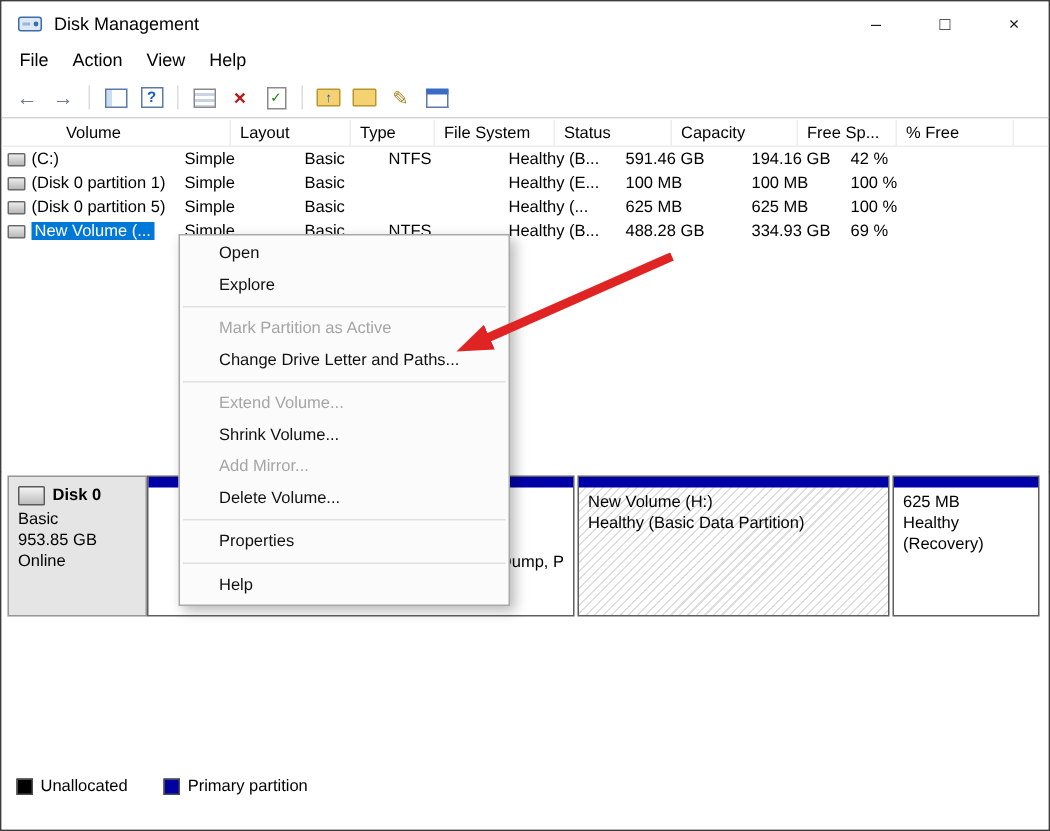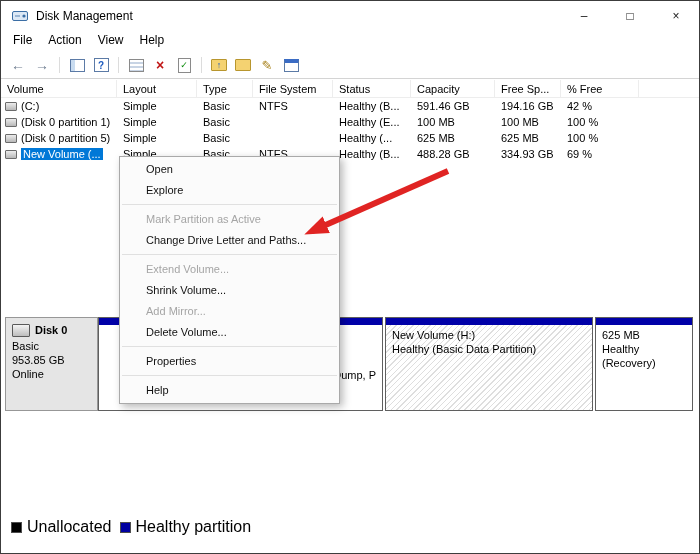--- a/index.html
+++ b/index.html
@@ -32,21 +32,21 @@
   .ic-x     { color:#c01515; font-weight:bold; font-size:14px; }
   .ic-doc   { width:13px; height:15px; border:1px solid #8a8a8a; background:#fff; color:#0a8a0a; font-size:9px;
               display:flex; align-items:center; justify-content:center; }
   .ic-folder { width:16px; height:12px; background:#f4d271; border:1px solid #b8962e; border-radius:1px; position:relative;
                display:flex; align-items:center; justify-content:center; font-size:9px; color:#1d5bbf; font-weight:bold; }
   .ic-edit  { color:#a8821c; font-size:13px; }
   .ic-win   { width:15px; height:13px; border:1px solid #5b7aa6; border-top:4px solid #3b6cc4; background:#fff; }
 
   
   .volume-pane { position:absolute; top:79px; left:0; right:0; height:234px; background:#fff; }
-  .vt-header { display:flex; height:18px; border-bottom:1px solid #ededed; }
+  .vt-header { display:flex; height:18px; border-bottom:1px solid #ededed;padding-left:37px; }
   .vt-hcell { font-size:11px; padding:3px 0 0 6px; border-right:1px solid #ededed; color:#000;
               overflow:hidden; white-space:nowrap; }
   .vt-row { display:flex; height:16px; align-items:center; font-size:11px; color:#000; }
   .vt-cell { padding-left:6px; overflow:hidden; white-space:nowrap; }
   .c1{width:116px}.c2{width:80px}.c3{width:56px}.c4{width:80px}.c5{width:78px}.c6{width:84px}.c7{width:66px}.c8{width:78px}.c9{flex:1;border-right:none}
   .vol-cell { display:flex; align-items:center; gap:4px; padding-left:4px; }
   .drive-ico { width:12px; height:9px; flex:0 0 auto; border:1px solid #6b6b6b; border-radius:1px;
                background:linear-gradient(#ececec,#b8b8b8); }
   .sel-text { background:#0078d7; color:#fff; padding:0 2px; }
 
@@ -62,21 +62,21 @@
   .part-strip { height:7px; background:#0000a8; }
   .part-body { position:relative; height:calc(100% - 7px); padding:3px 6px; font-size:11px; line-height:14px; color:#000; }
   .p1 { left:97px;  width:285px; }
   .p2 { left:384px; width:208px; }
   .p3 { left:594px; width:98px; }
   .p2 .part-body { background-image:repeating-linear-gradient(135deg, rgba(0,0,0,0) 0 3px, rgba(0,0,0,0.13) 3px 4px); }
   .part-name { font-weight:normal; }
   .part-fragment { position:absolute; top:43px; right:6px; font-size:11px; }
 
   
-  .legend { position:absolute; top:517px; left:10px; display:flex; align-items:center; gap:8px; font-size:16px; color:#000; }
+  .legend { position:absolute; top:517px; left:10px; display:flex; align-items:center; gap:24px; font-size:11px; color:#000; }
   .legend-item { display:flex; align-items:center; }
   .swatch { width:11px; height:11px; border:1px solid #4d4d4d; margin-right:5px; }
   .swatch-unallocated { background:#000000; }
   .swatch-primary { background:#0000a0; }
 
   
   .context-menu { position:absolute; left:118px; top:155px; width:221px; background:#fbfbfb;
                   border:1px solid #a9a9a9; box-shadow:3px 3px 8px rgba(0,0,0,0.28); padding:2px 0; z-index:10; }
   .cm-item { height:21px; line-height:21px; padding-left:26px; font-size:11px; color:#111;
              white-space:nowrap; overflow:hidden; }
@@ -252,21 +252,21 @@
     </div>
   </div>
 
   <div class="legend">
     <div class="legend-item">
       <span class="swatch swatch-unallocated"></span>
       <span>Unallocated</span>
     </div>
     <div class="legend-item">
       <span class="swatch swatch-primary"></span>
-      <span>Healthy partition</span>
+      <span>Primary partition</span>
     </div>
   </div>
 
   <div class="context-menu">
     <div class="cm-item">Open</div>
     <div class="cm-item">Explore</div>
     <div class="cm-sep"></div>
     <div class="cm-item disabled">Mark Partition as Active</div>
     <div class="cm-item">Change Drive Letter and Paths...</div>
     <div class="cm-sep"></div>

